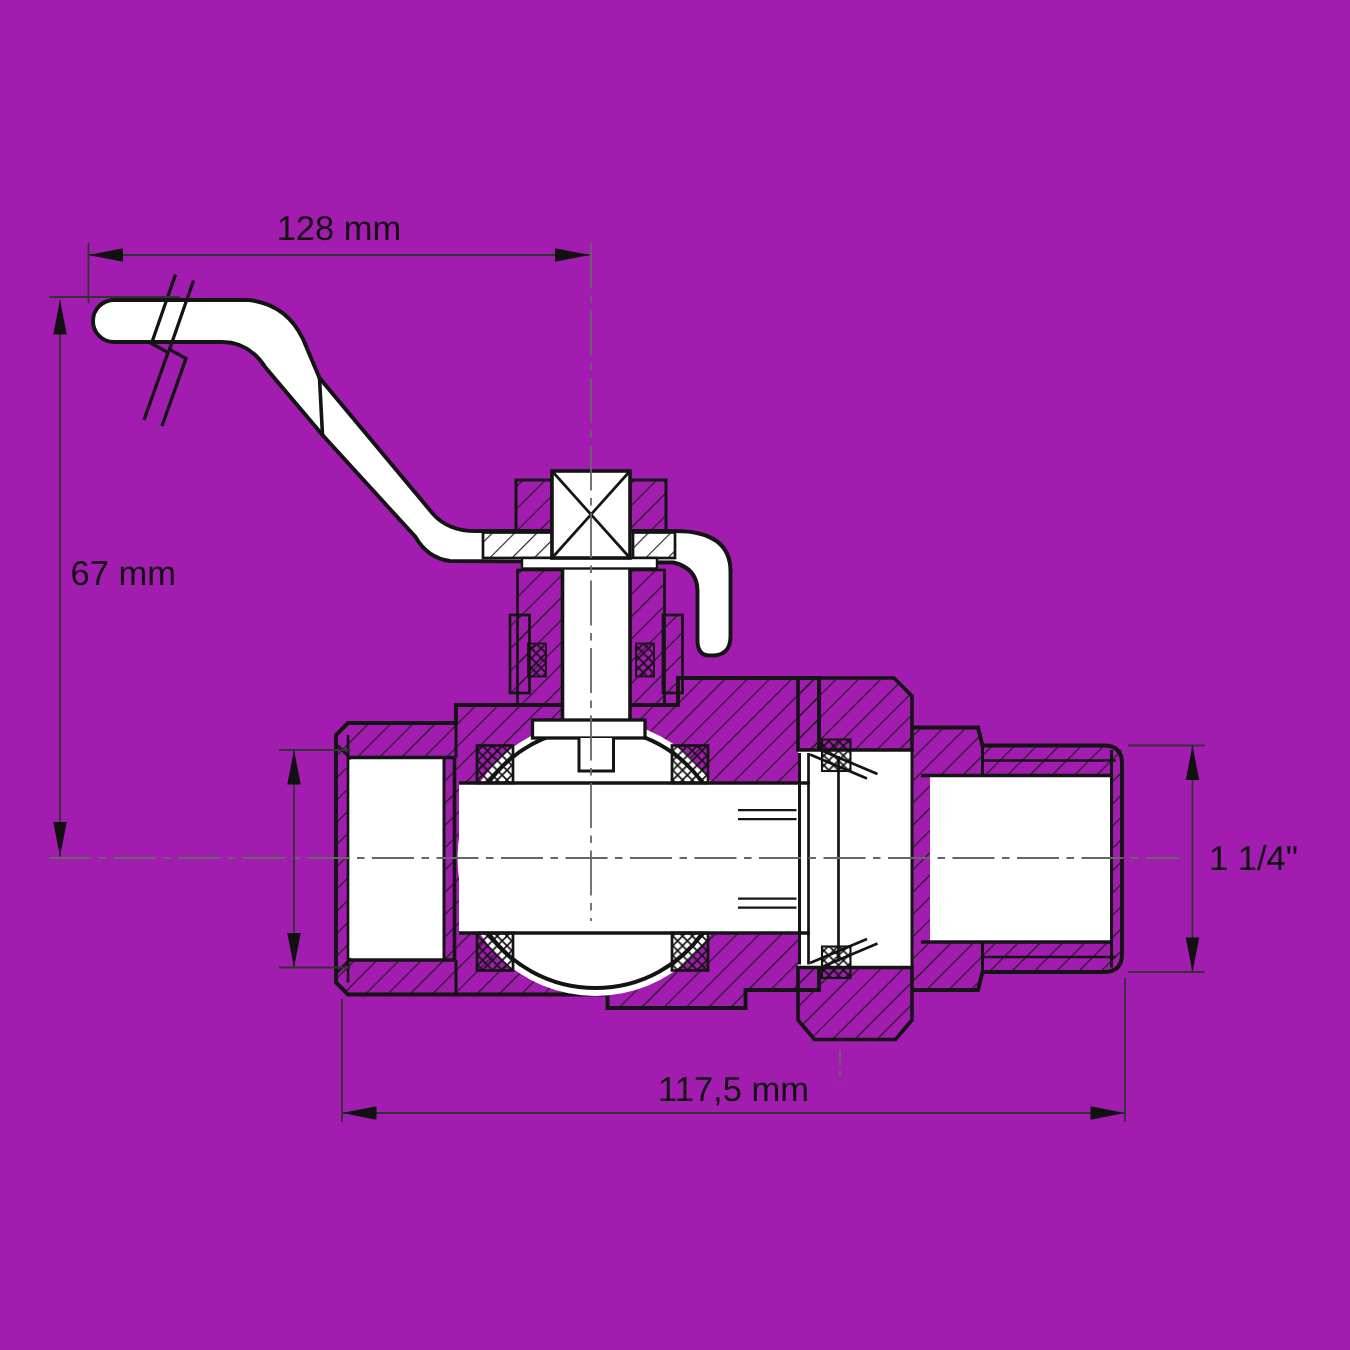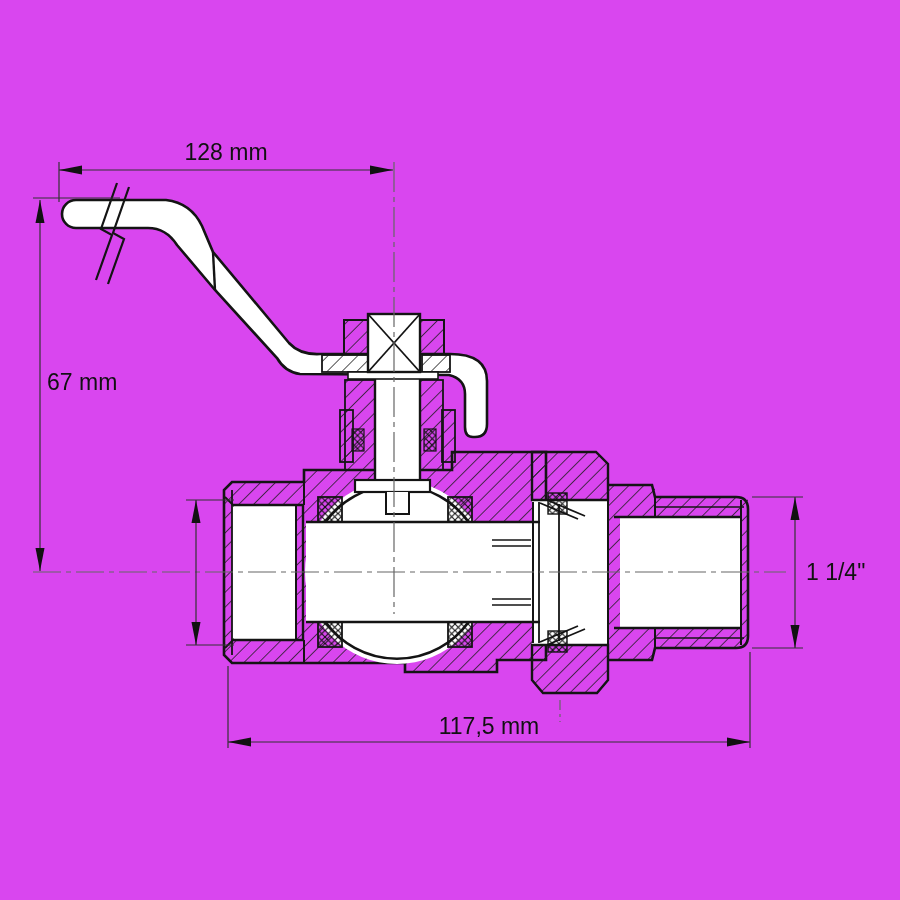--- a/index.html
+++ b/index.html
@@ -1,16 +1,16 @@
 <!DOCTYPE html>
 <html><head>
 <meta charset="utf-8">
 <style>
   html,body{margin:0;padding:0;background:#fff;}
-  .page{width:900px;height:900px;background:#d946ef;position:relative;overflow:hidden;
+  .page{width:900px;height:900px;background:#a21caf;position:relative;overflow:hidden;
         font-family:"Liberation Sans",sans-serif;}
   svg text{font-family:"Liberation Sans",sans-serif;font-size:23px;fill:#111;}
 </style>
 </head>
 <body>
 
 <div class="page">
 <svg width="900" height="900" viewBox="0 0 900 900">
 
   <defs>

